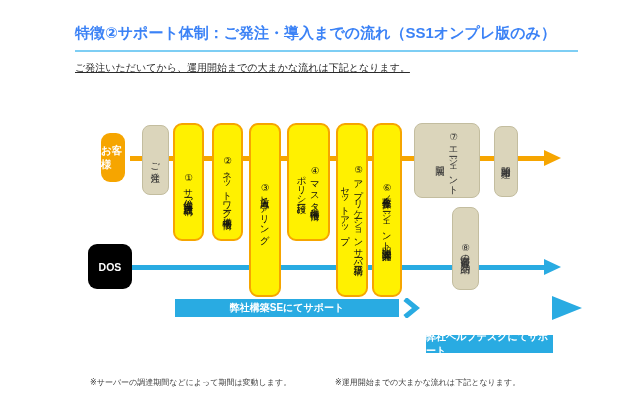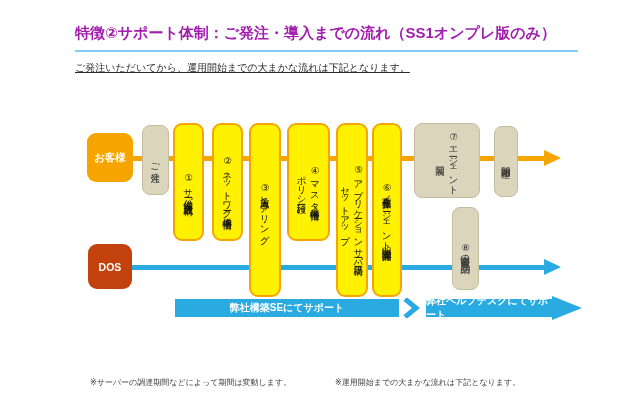--- a/index.html
+++ b/index.html
@@ -5,21 +5,21 @@
   * { margin:0; padding:0; box-sizing:border-box; }
   html,body { background:#ffffff; }
   body { font-family:"Liberation Sans","DejaVu Sans",sans-serif; }
   .slide {
     position:relative; width:640px; height:401px; background:#ffffff;
     overflow:hidden;
   }
   
   .title {
     position:absolute; left:75px; top:24px; width:510px;
-    font-size:15px; font-weight:bold; color:#a21caf; letter-spacing:0;
+    font-size:15px; font-weight:bold; color:#3b82f6; letter-spacing:0;
   }
   .title-underline {
     position:absolute; left:75px; top:50px; width:503px; height:2px;
     background:#7ecef4;
   }
   .subtitle {
     position:absolute; left:75px; top:61px; width:510px;
     font-size:10px; color:#2b2b2b;text-decoration:underline;
   }
   
@@ -27,22 +27,22 @@
   .shaft.orange { background:#f6a500; }
   .shaft.blue   { background:#29abe2; }
   .arrowhead { position:absolute; width:0; height:0; border-top:8px solid transparent; border-bottom:8px solid transparent; }
   .arrowhead.orange { border-left:17px solid #f6a500; }
   .arrowhead.blue   { border-left:17px solid #29abe2; }
 
   .lane {
     position:absolute; border-radius:9px; color:#ffffff; font-weight:bold;
     display:flex; align-items:center; justify-content:center; font-size:10.5px;
   }
-  .lane.customer { left:87px; top:133px; width:46px; height:49px; background:#f6a500; }
-  .lane.dos      { left:88px; top:244px; width:44px; height:45px; background:#c2410c; }
+  .lane.customer { left:101px; top:133px; width:24px; height:49px; background:#f6a500; }
+  .lane.dos      { left:88px; top:244px; width:44px; height:45px; background:#000000; }
 
   .vbox {
     position:absolute; display:flex; align-items:center; justify-content:center;
     writing-mode:vertical-rl; text-orientation:mixed; white-space:pre-line;
     font-size:9.5px; letter-spacing:-1px; line-height:1.4; text-align:center;
   }
   .vbox.yellow { background:#fff100; border:2px solid #f6a500; border-radius:9px; color:#111; }
   .vbox.beige  { background:#dbd5bb; border:1px solid #c3bd9f; border-radius:8px; color:#333; }
 
   
@@ -57,21 +57,21 @@
   .start  { left:494px; top:126px; width:24px; height:71px;  }
   .s8     { left:452px; top:207px; width:27px; height:83px;  }
 
   
   .bar {
     position:absolute; top:299px; height:18px; background:#29abe2;
     color:#ffffff; font-weight:bold; font-size:10px;
     display:flex; align-items:center; justify-content:center; letter-spacing:0;
   }
   .bar.construction { left:175px; width:224px; }
-  .bar.helpdesk     { left:426px; width:127px; }
+  .bar.helpdesk     { left:426px; width:127px;margin-top:36px; }
   .bar-tip {
     position:absolute; left:552px; top:296px; width:0; height:0;
     border-top:12px solid transparent; border-bottom:12px solid transparent;
     border-left:30px solid #29abe2;
   }
   .bar-chevron { position:absolute; left:402px; top:298px; }
 
   
   .footnote { position:absolute; top:377px; font-size:8px; color:#3c3c3c;margin-left:12px; }
   .fn1 { left:78px; }

